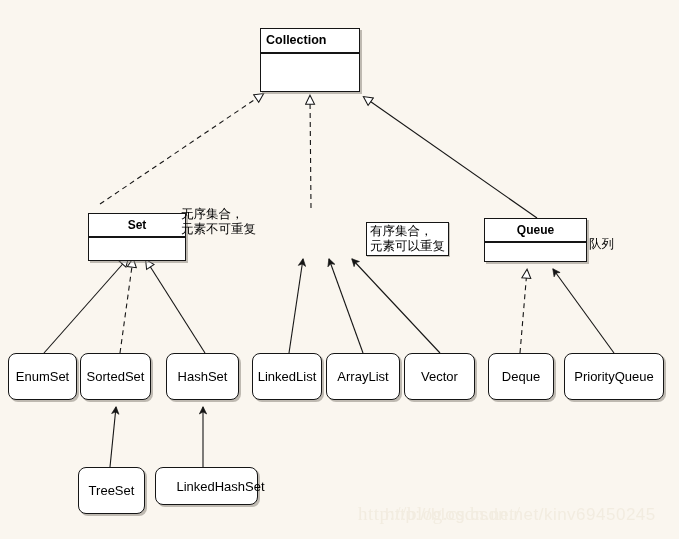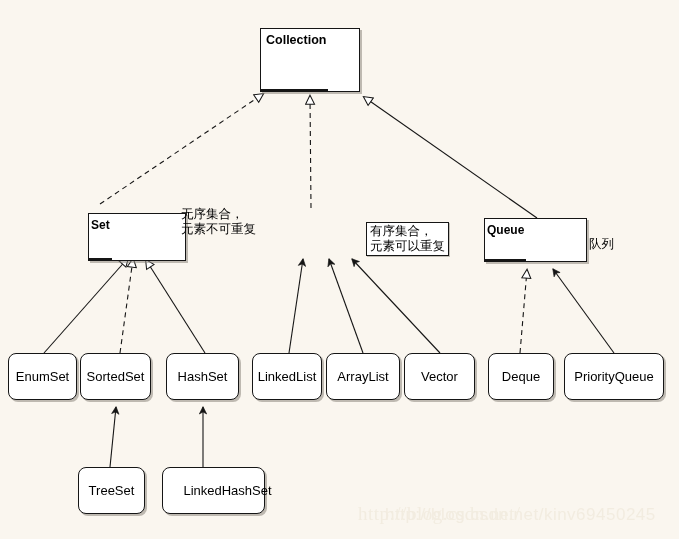--- a/index.html
+++ b/index.html
@@ -27,21 +27,21 @@
   }
   .node {
     position: absolute;
     box-sizing: border-box;
     background: #ffffff;
     border: 1px solid #151515;
     box-shadow: 2px 2px 0 rgba(140,135,125,0.55);
   }
   .node.iface {
     display: flex;
-    flex-direction: row;
+    flex-direction: column;
   }
   .node .title {
     flex: 0 0 auto;
     text-align: center;
     font-weight: bold;
     font-size: 12px;
     color: #000000;
     line-height: 1;
     padding: 5px 2px 5px 2px;
     border-bottom: 2px solid #151515;
@@ -189,20 +189,20 @@
   <div class="node leaf" style="left:488px; top:353px; width:66px; height:47px;">
     <span>Deque</span>
   </div>
   <div class="node leaf" style="left:564px; top:353px; width:100px; height:47px;">
     <span>PriorityQueue</span>
   </div>
 
   <div class="node leaf" style="left:78px; top:467px; width:67px; height:47px;">
     <span>TreeSet</span>
   </div>
-  <div class="node leaf" style="left:162px; top:467px; width:103px; height:47px;padding-left:28px;">
+  <div class="node leaf" style="left:155px; top:467px; width:103px; height:38px;padding-left:28px;">
     <span>LinkedHashSet</span>
   </div>
 
   <div class="watermark" style="left:358px; top:503px;">http://blog.csdn.net/</div>
   <div class="watermark w2" style="left:385px; top:505px;">http://blog.csdn.net/kinv69450245</div>
 
 </div>
 
 </body></html>

